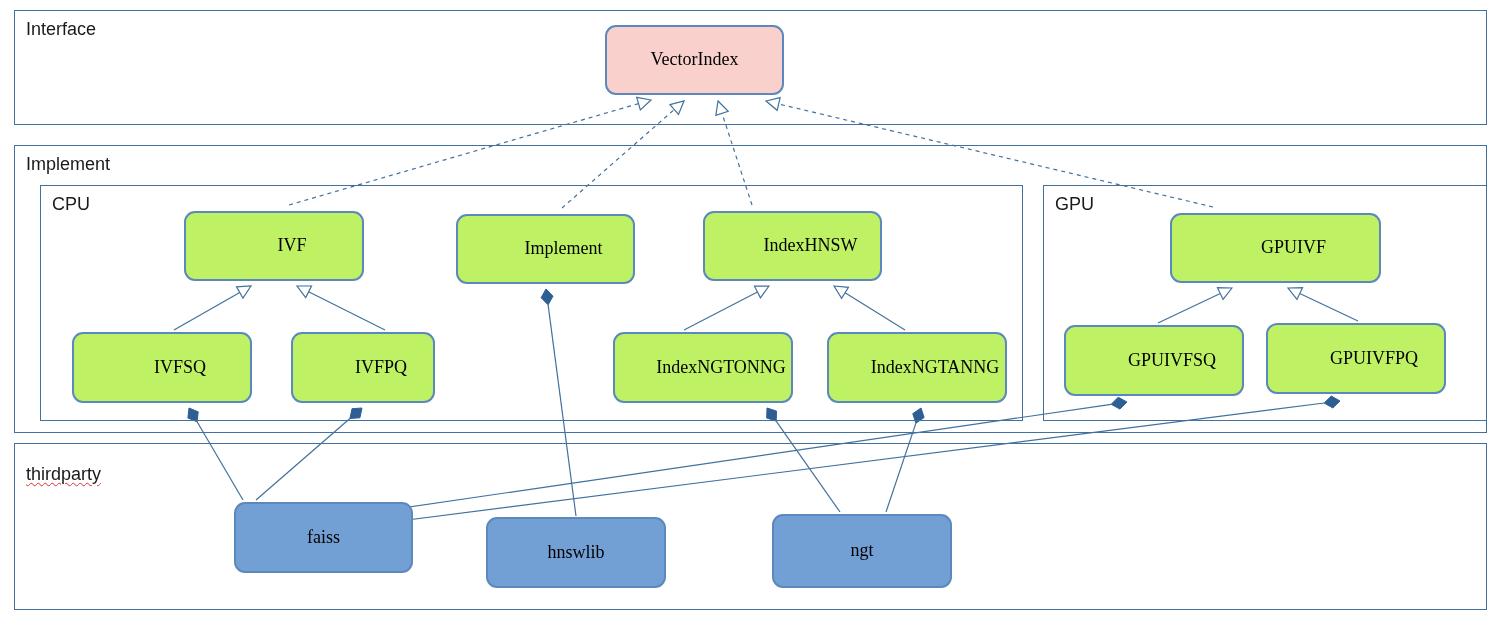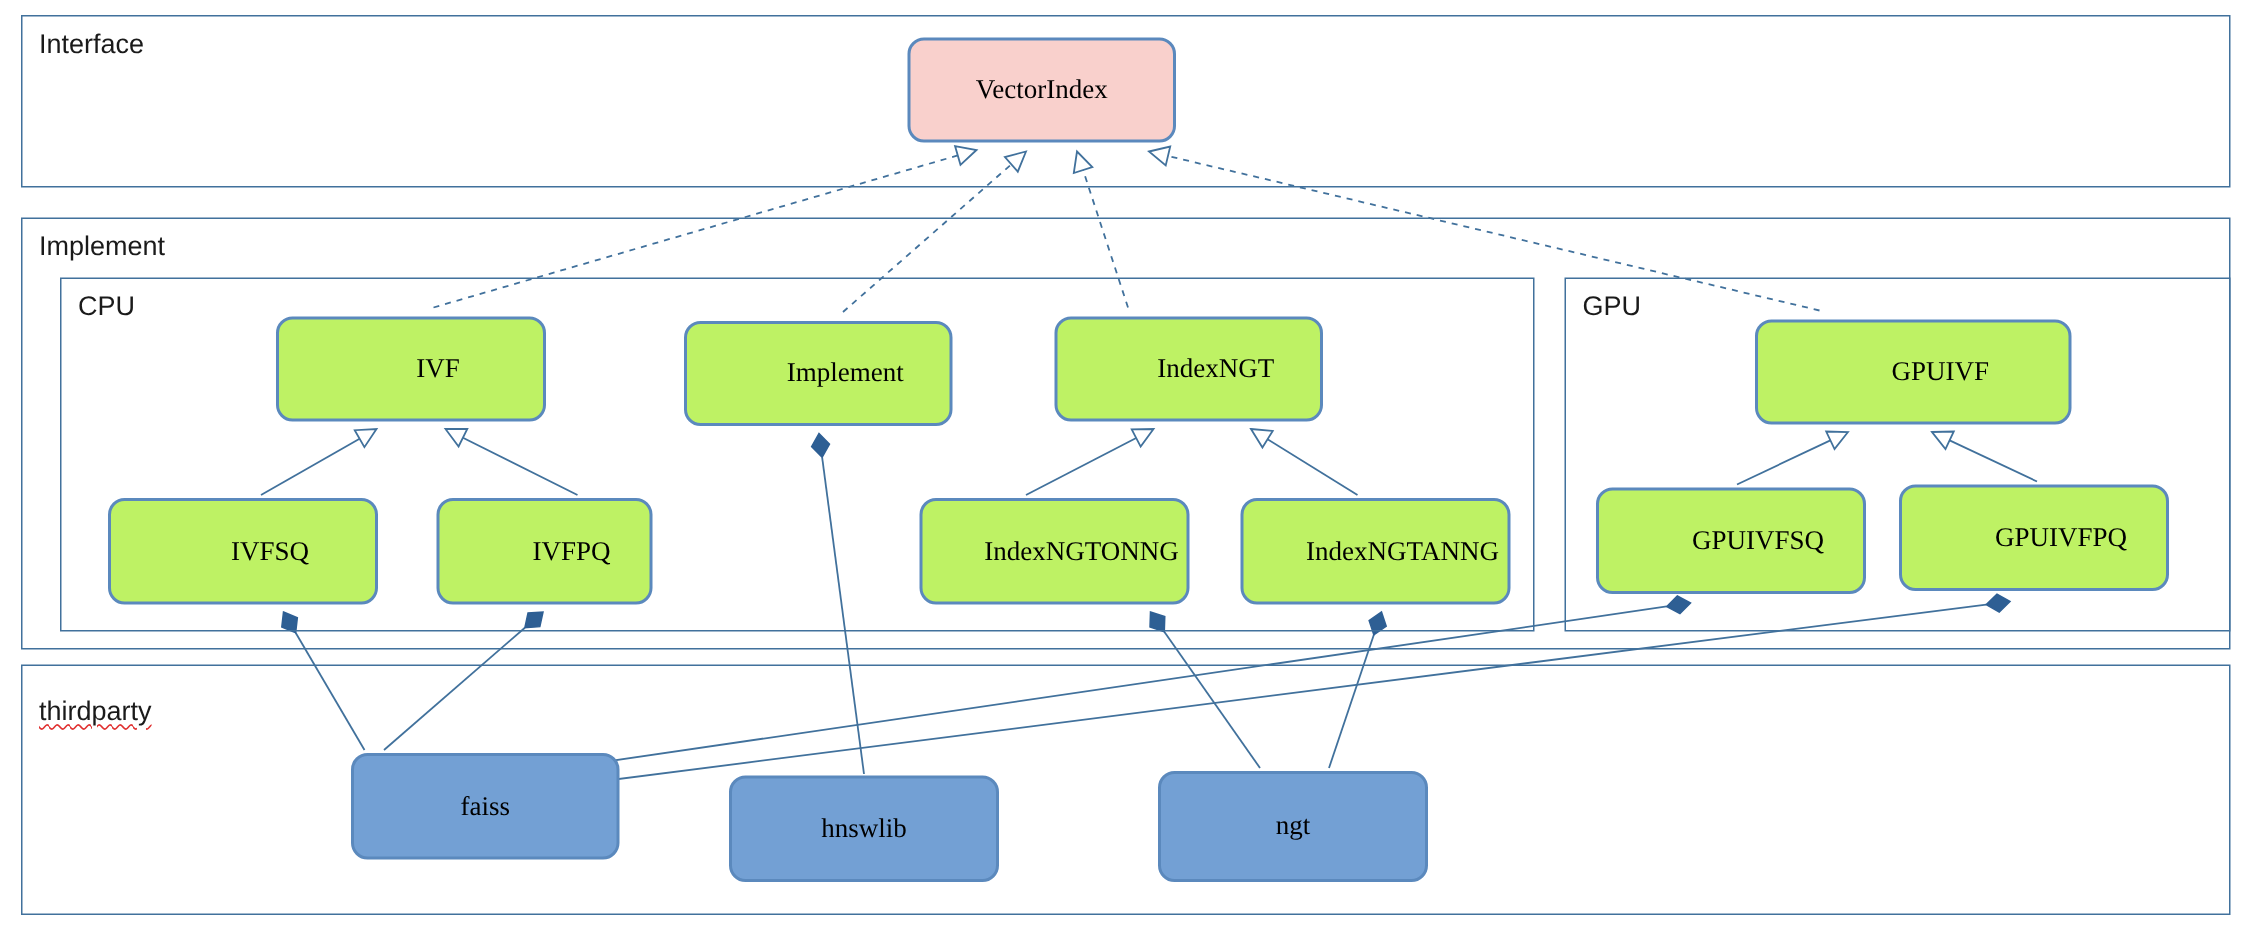--- a/index.html
+++ b/index.html
@@ -151,21 +151,21 @@
       <div class="panel-label" style="left: 52px; top: 194px;">CPU</div>
       <div class="panel" style="left: 1043px; top: 185px; width: 444px; height: 236px; border-color: rgb(65, 113, 156);"></div>
       <div class="panel-label" style="left: 1055px; top: 194px;">GPU</div>
       <div class="panel" style="left: 14px; top: 443px; width: 1473px; height: 167px; border-color: rgb(65, 113, 156);"></div>
       <div class="panel-label misspelled" style="left: 26px; top: 452px; margin-top: 12px;">thirdparty</div>
     </div>
   <div id="node-container">
       <div class="node interface" style="left: 605px; top: 25px; width: 179px; height: 70px; border-color: rgb(91, 137, 189);">VectorIndex</div>
       <div class="node impl" style="left: 184px; top: 211px; width: 180px; height: 70px; border-color: rgb(91, 137, 189);">IVF</div>
       <div class="node impl" style="left: 456px; top: 214px; width: 179px; height: 70px; border-color: rgb(91, 137, 189);">Implement</div>
-      <div class="node impl" style="left: 703px; top: 211px; width: 179px; height: 70px; border-color: rgb(91, 137, 189);">IndexNGT</div>
+      <div class="node impl" style="left: 703px; top: 211px; width: 179px; height: 70px; border-color: rgb(91, 137, 189);">IndexHNSW</div>
       <div class="node impl" style="left: 1170px; top: 213px; width: 211px; height: 70px; border-color: rgb(91, 137, 189);">GPUIVF</div>
       <div class="node impl" style="left: 72px; top: 332px; width: 180px; height: 71px; border-color: rgb(91, 137, 189);">IVFSQ</div>
       <div class="node impl" style="left: 291px; top: 332px; width: 144px; height: 71px; border-color: rgb(91, 137, 189);">IVFPQ</div>
       <div class="node impl" style="left: 613px; top: 332px; width: 180px; height: 71px; border-color: rgb(91, 137, 189);">IndexNGTONNG</div>
       <div class="node impl" style="left: 827px; top: 332px; width: 180px; height: 71px; border-color: rgb(91, 137, 189);">IndexNGTANNG</div>
       <div class="node impl" style="left: 1064px; top: 325px; width: 180px; height: 71px; border-color: rgb(91, 137, 189);">GPUIVFSQ</div>
       <div class="node impl" style="left: 1266px; top: 323px; width: 180px; height: 71px; border-color: rgb(91, 137, 189);">GPUIVFPQ</div>
       <div class="node thirdparty" style="left: 188px; top: 502px; width: 179px; height: 71px; border-color: rgb(91, 137, 189); margin-left: 46px;">faiss</div>
       <div class="node thirdparty" style="left: 486px; top: 517px; width: 180px; height: 71px; border-color: rgb(91, 137, 189);">hnswlib</div>
       <div class="node thirdparty" style="left: 772px; top: 514px; width: 180px; height: 74px; border-color: rgb(91, 137, 189);">ngt</div>

